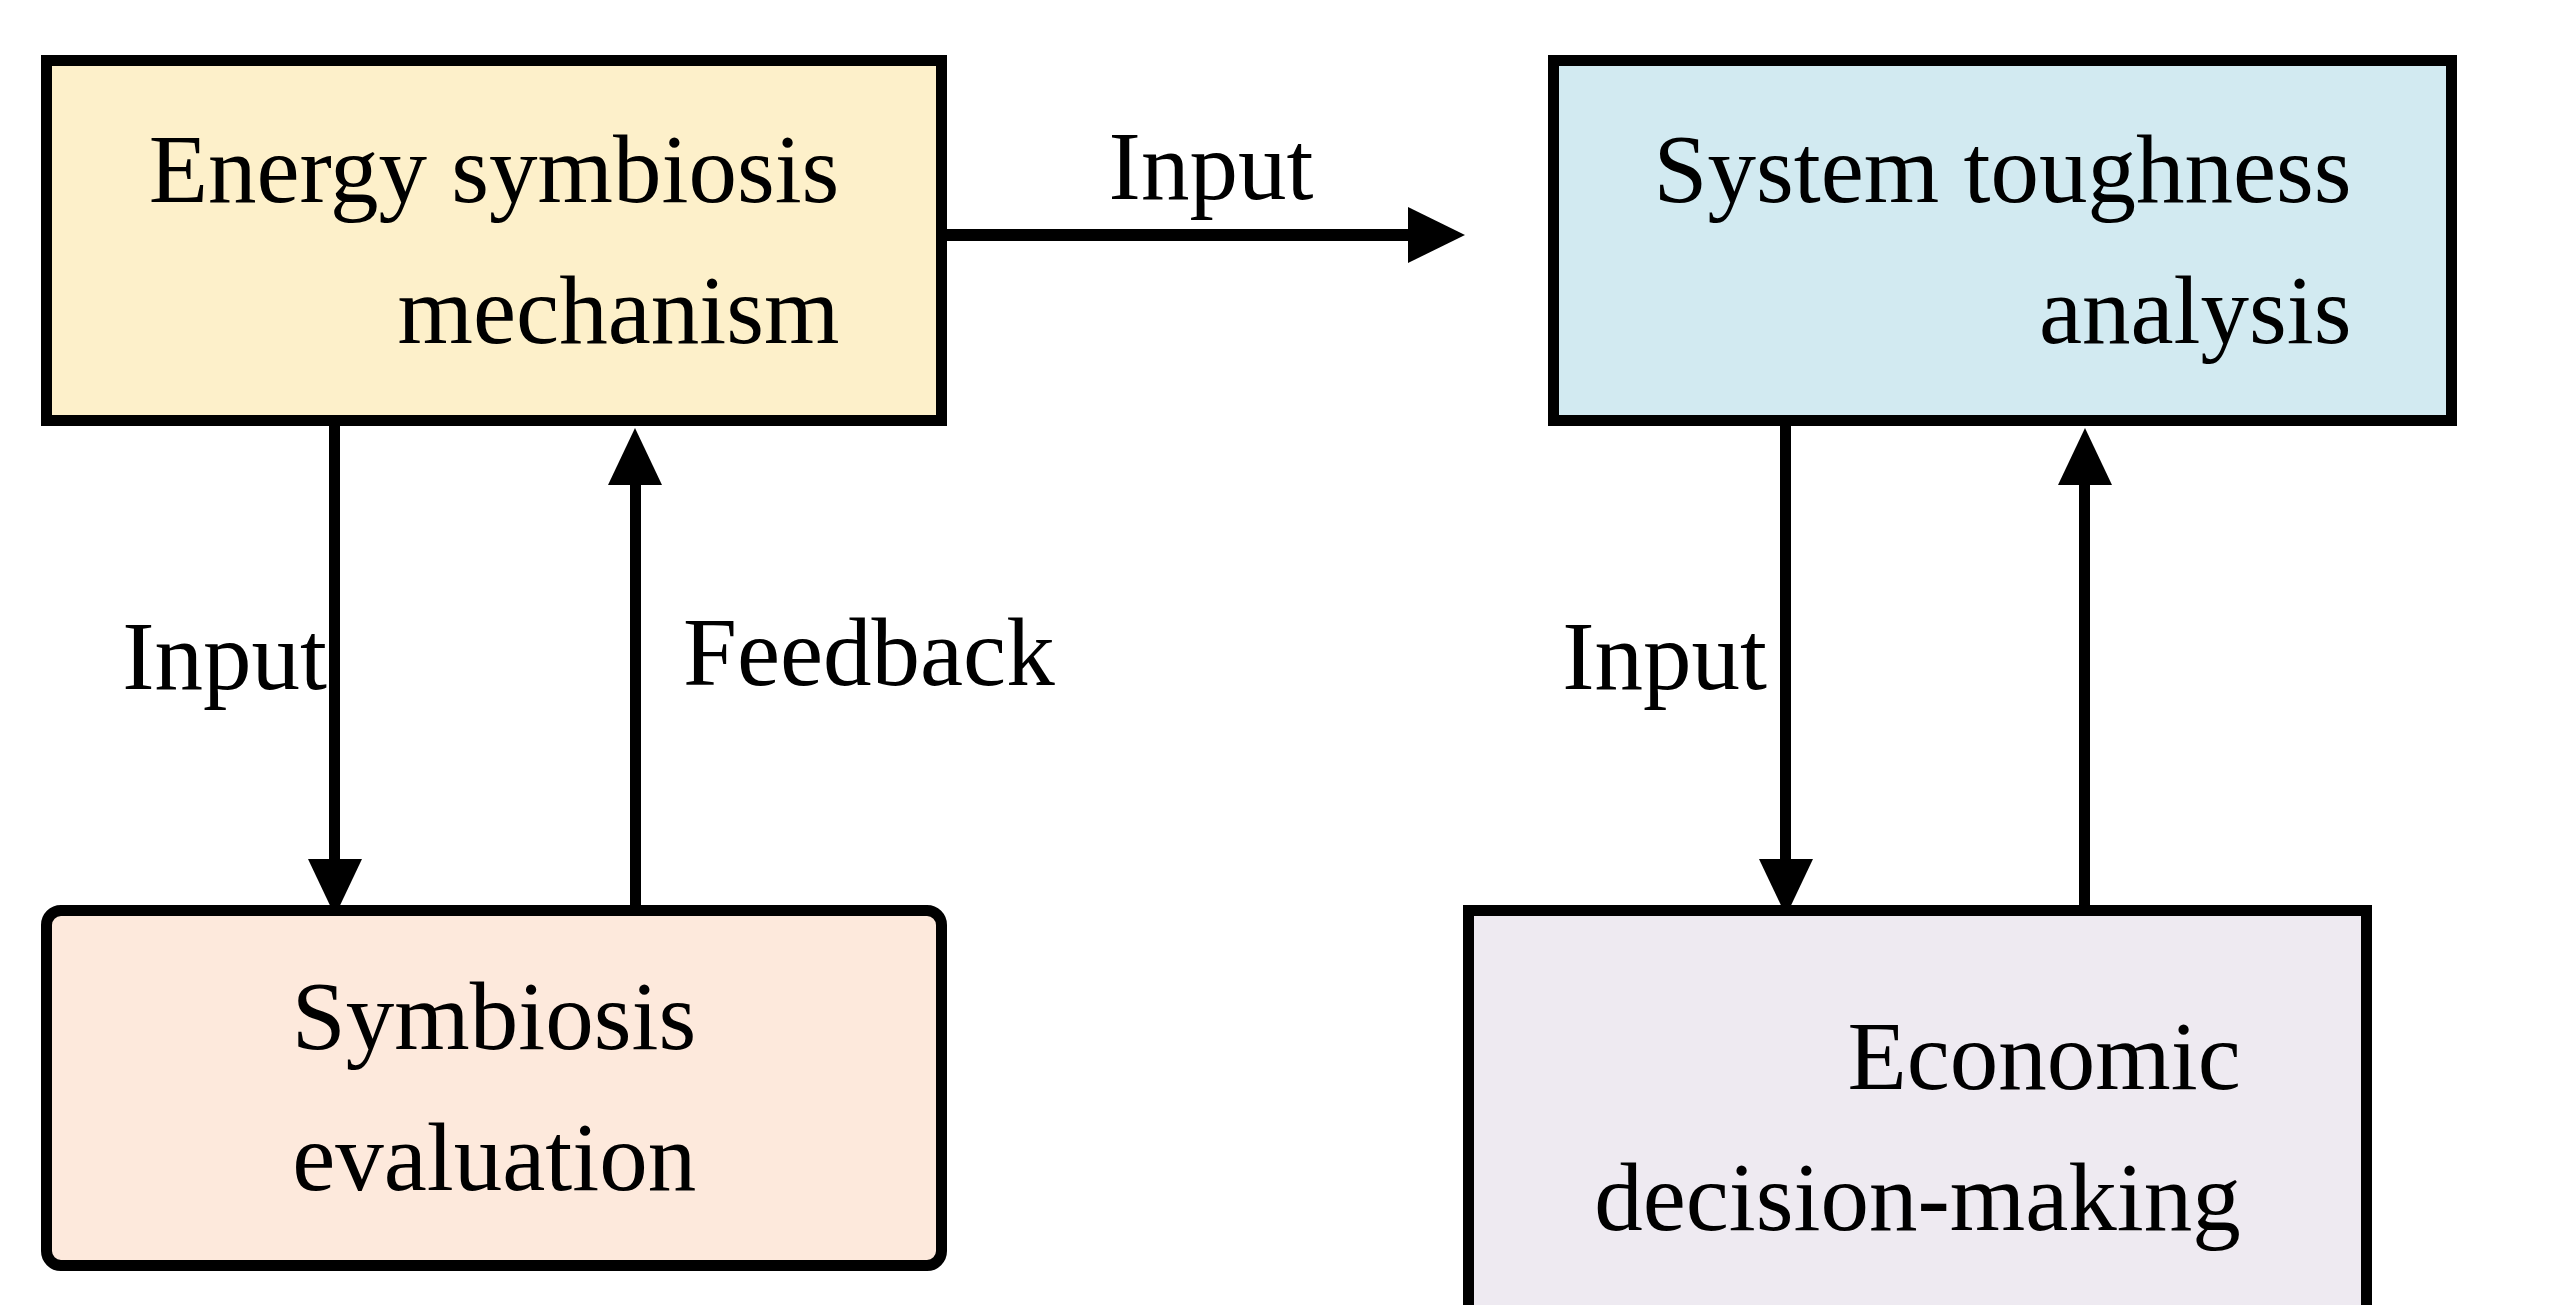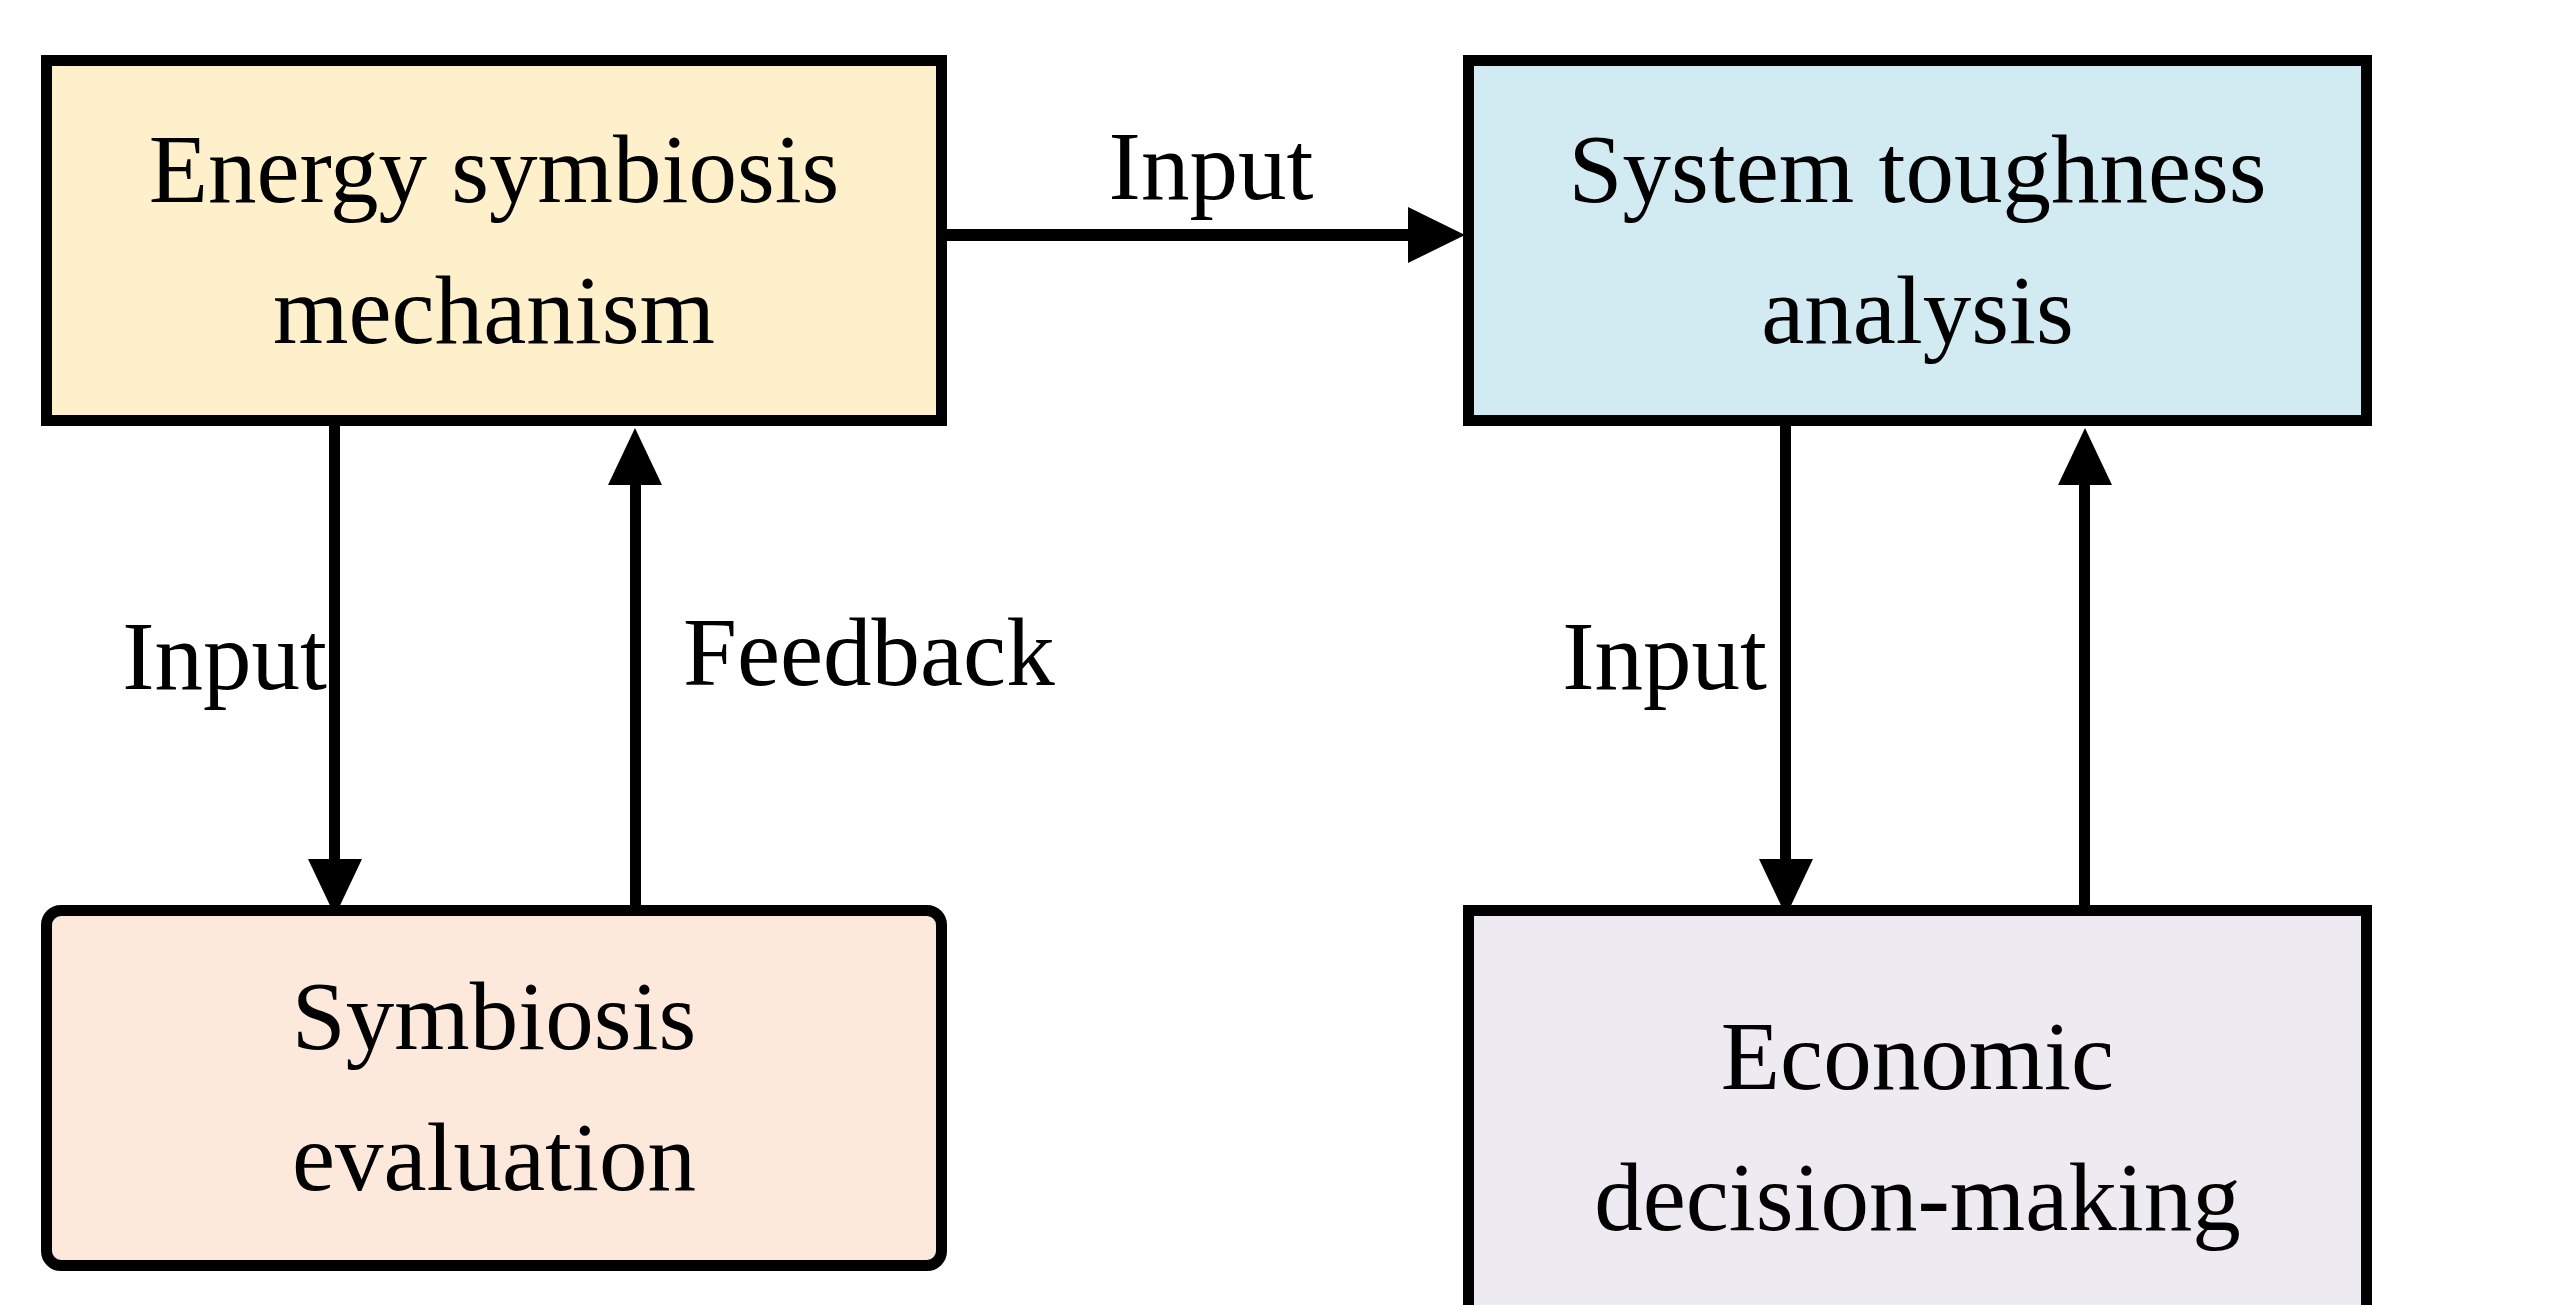--- a/index.html
+++ b/index.html
@@ -9,42 +9,42 @@
     background:var(--bg,#ffffff);
     color:var(--text,#000000);
     font-family:"Liberation Serif","DejaVu Serif",serif;
     overflow:hidden;
   }
   .box{
     position:absolute;
     box-sizing:border-box;
     border:11px solid var(--stroke,#000000);
     display:flex;align-items:center;justify-content:center;
-    text-align:center;
+    text-align:right;
   }
   .box-label{
     white-space:pre-line;
     font-size:97px;
     line-height:1.45;
   }
   .lbl{
     position:absolute;
     font-size:97px;
     line-height:1.2;
     white-space:nowrap;
   }
   .hline,.vline{position:absolute;background:var(--stroke,#000000);}
   .tri{position:absolute;width:0;height:0;border-style:solid;border-color:transparent;}
   .tri-right{border-width:28px 0 28px 57px;border-left-color:var(--stroke,#000000);}
   .tri-down{border-width:57px 27px 0 27px;border-top-color:var(--stroke,#000000);}
   .tri-up{border-width:0 27px 57px 27px;border-bottom-color:var(--stroke,#000000);}
 
   
   #box-tl{left:41px;top:55px;width:906px;height:371px;}
-  #box-tr{left:1463px;top:55px;width:909px;height:371px;}
+  #box-tr{left:1548px;top:55px;width:909px;height:371px;}
   #box-bl{left:41px;top:905px;width:906px;height:366px;}
   #box-br{left:1463px;top:905px;width:909px;height:446px;}
 
   
   #arr-top-line{left:947px;top:229px;width:465px;height:12px;}
   #arr-top-head{left:1408px;top:207px;}
 
   
   #arr-ldown-line{left:329px;top:426px;width:11px;height:436px;}
   #arr-ldown-head{left:308px;top:859px;}

